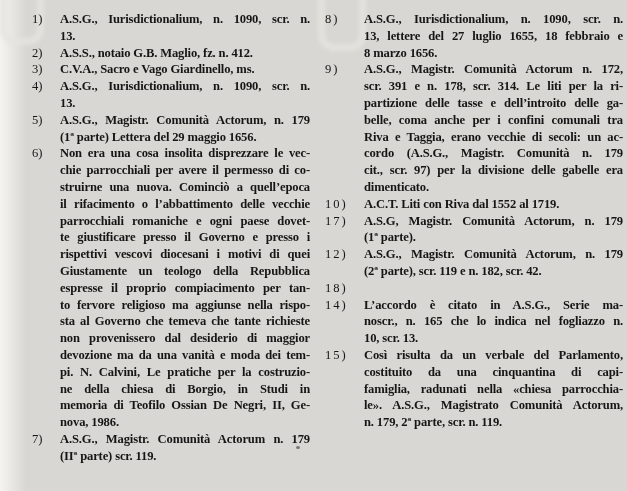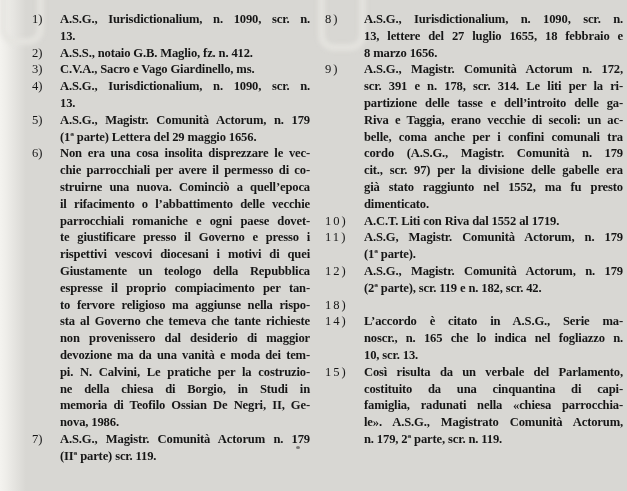--- a/index.html
+++ b/index.html
@@ -133,36 +133,35 @@
           <div class="line">13, lettere del 27 luglio 1655, 18 febbraio e</div>
           <div class="line last">8 marzo 1656.</div>
         </div>
       </div>
       <div class="item">
         <div class="num">9)</div>
         <div class="body">
           <div class="line">A.S.G., Magistr. Comunità Actorum n. 172,</div>
           <div class="line">scr. 391 e n. 178, scr. 314. Le liti per la ri-</div>
           <div class="line">partizione delle tasse e dell’introito delle ga-</div>
+          <div class="line">belle, coma anche per i confini comunali tra</div>
           <div class="line">Riva e Taggia, erano vecchie di secoli: un ac-</div>
-          <div class="line">belle, coma anche per i confini comunali tra</div>
           <div class="line">cordo (A.S.G., Magistr. Comunità n. 179</div>
           <div class="line">cit., scr. 97) per la divisione delle gabelle era</div>
-          <div class="line">già stato raggiunto nel 1552, ma fu presto</div>
           <div class="line last">dimenticato.</div>
         </div>
       </div>
       <div class="item">
         <div class="num">10)</div>
         <div class="body">
           <div class="line last">A.C.T. Liti con Riva dal 1552 al 1719.</div>
         </div>
       </div>
       <div class="item">
-        <div class="num">11)</div>
+        <div class="num">17)</div>
         <div class="body">
           <div class="line">A.S.G, Magistr. Comunità Actorum, n. 179</div>
           <div class="line last">(1ª parte).</div>
         </div>
       </div>
       <div class="item">
         <div class="num">12)</div>
         <div class="body">
           <div class="line">A.S.G., Magistr. Comunità Actorum, n. 179</div>
           <div class="line last">(2ª parte), scr. 119 e n. 182, scr. 42.</div>

